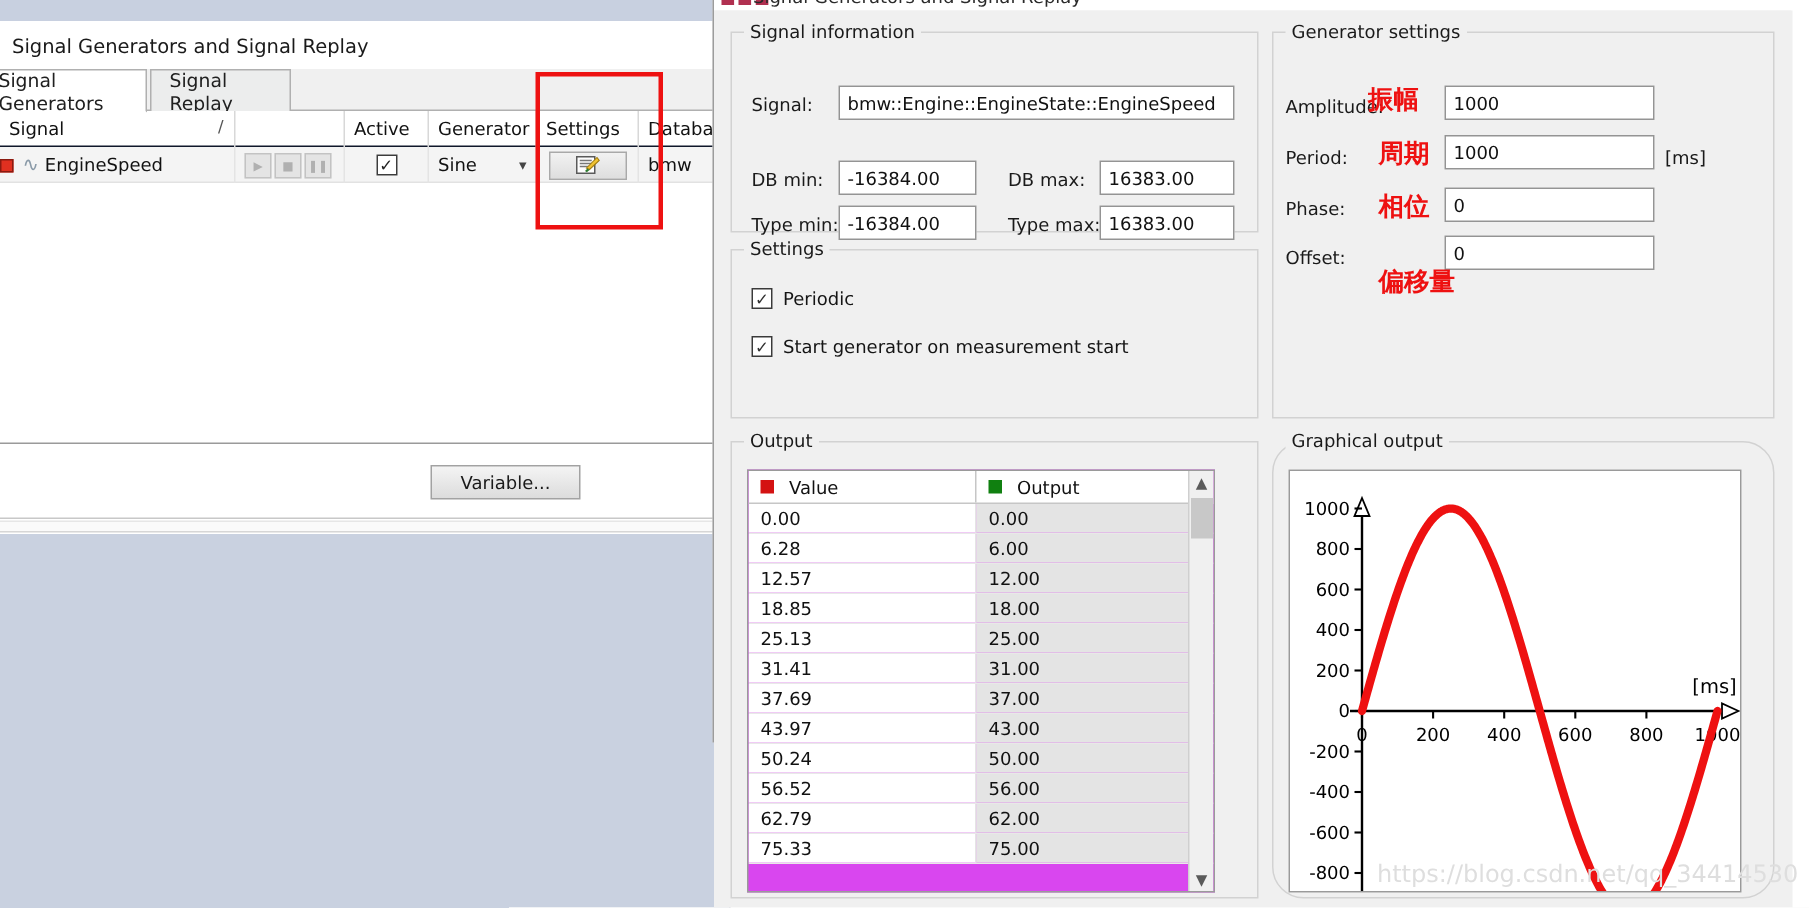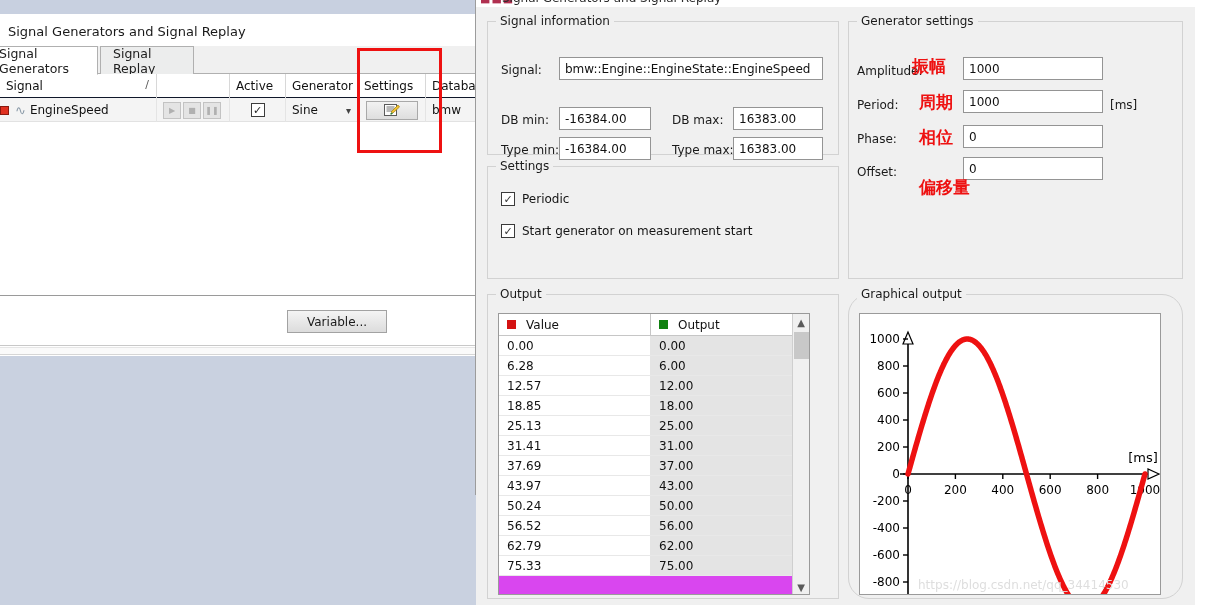--- a/index.html
+++ b/index.html
@@ -232,21 +232,21 @@
               font-size: 10px; color: #5a5a5a; }
   #vt-thumb { position: absolute; top: 18px; left: 1px; width: 15px; height: 27px; background: #c8c8c8; }
 
   
   #chart-box {
     position: absolute; left: 10px; top: 18px; width: 302px; height: 282px;
     background: #ffffff; border: 1px solid #9a9a9a;
   }
   .watermark {
     position: absolute; left: 58px; bottom: 2px;
-    font-size: 12px; color: #dedede; white-space: nowrap;
+    font-size: 16px; color: #dedede; white-space: nowrap;
     font-family: "DejaVu Sans", "Liberation Sans", sans-serif;
   }
 
   
   #redbox {
     position: absolute; left: 357px; top: 48px; width: 85px; height: 105px;
     border: 3px solid #ee1111;
     pointer-events: none;
   }
 </style>

